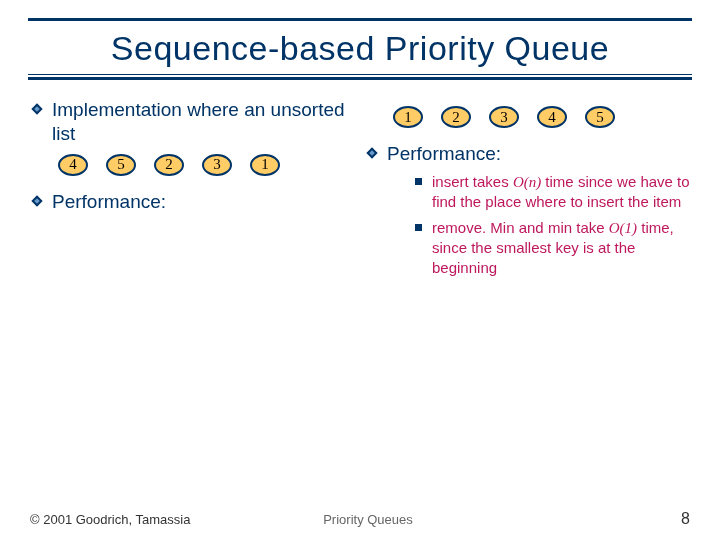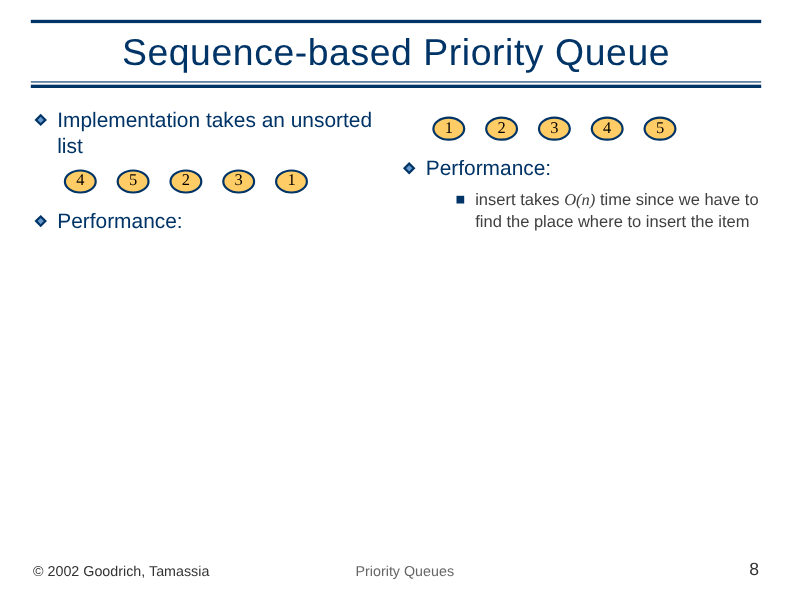--- a/index.html
+++ b/index.html
@@ -64,21 +64,21 @@
     margin-bottom: 6px;
   }
   .sq-bullet {
     width: 7px; height: 7px;
     background: #003366;
     flex-shrink: 0;
     margin-top: 6px;
   }
   .perf-text {
     font-size: 15px;
-    color: #404040;
+    color: #be185d;
     line-height: 1.3;
   }
   .perf-text .ital { font-style: italic; font-family: Georgia, serif; }
   .footer {
     position: absolute;
     bottom: 12px; left: 0; right: 0;
     display: flex;
     justify-content: space-between;
     align-items: center;
     padding: 0 30px;
@@ -99,21 +99,21 @@
   <div class="rule-top" style="margin-top:2px"></div>
 
   <div class="columns">
 
     <div class="col">
       <div class="bullet-row">
         <svg class="diamond-icon" width="14" height="14" viewBox="0 0 14 14">
           <rect x="3" y="3" width="8" height="8" fill="#003366" transform="rotate(45 7 7)"></rect>
           <rect x="5" y="5" width="4" height="4" fill="#6699cc" transform="rotate(45 7 7)"></rect>
         </svg>
-        <div class="bullet-text">Implementation takes an unsorted list</div>
+        <div class="bullet-text">Implementation where an unsorted list</div>
       </div>
 
       <div class="nodes-row">
         <div class="node">4</div>
         <div class="node">5</div>
         <div class="node">2</div>
         <div class="node">3</div>
         <div class="node">1</div>
       </div>
 
@@ -147,24 +147,30 @@
         <div class="bullet-text">Performance:</div>
       </div>
 
       <div class="perf-list">
         <div class="perf-item">
           <div class="sq-bullet"></div>
           <div class="perf-text">
             <span>insert takes </span><span class="ital">O(n)</span><span> time since we have to find the place where to insert the item</span>
           </div>
         </div>
+        <div class="perf-item">
+          <div class="sq-bullet"></div>
+          <div class="perf-text">
+            <span>remove. Min and min take </span><span class="ital">O(1)</span><span> time, since the smallest key is at the beginning</span>
+          </div>
+        </div>
       </div>
     </div>
 
   </div>
 
   <div class="footer">
-    <span>© 2002 Goodrich, Tamassia</span>
+    <span>© 2001 Goodrich, Tamassia</span>
     <span class="footer-center">Priority Queues</span>
     <span class="footer-right">8</span>
   </div>
 
 </div>
 
 </body></html>

